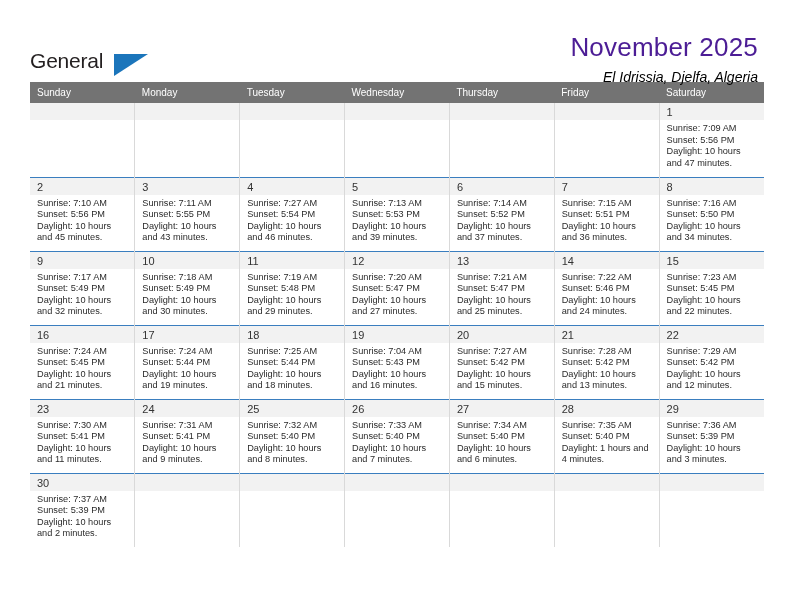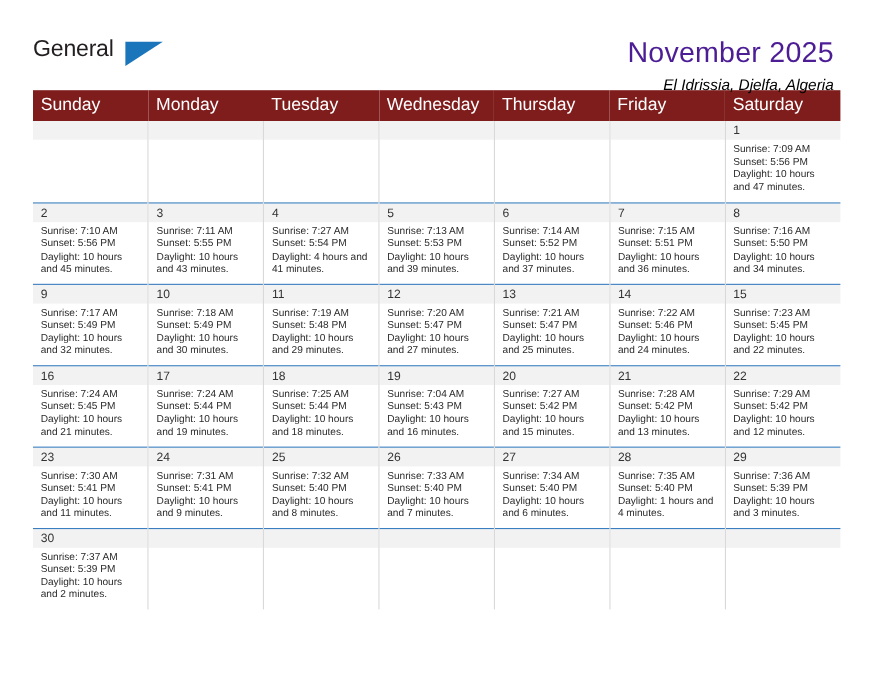--- a/index.html
+++ b/index.html
@@ -29,20 +29,21 @@
     justify-content: space-between;
     padding: 30px 34px 0 30px;
     height: 72px;
     box-sizing: border-box;
   }
   .brand {
     position: relative;
     width: 120px;
     height: 56px;
     padding-top: 4px;
+    margin-top: 16px;
   }
   .brand-line1 {
     font-size: 21px;
     color: #231f20;
     letter-spacing: -0.2px;
     line-height: 22px;
     display: block;
   }
   .brand-line2 {
     font-size: 21px;
@@ -83,23 +84,23 @@
   }
 
   
   .calendar {
     margin: 10px 28px 0 30px;
     width: 734px;
     border-collapse: collapse;
     table-layout: fixed;
   }
   .calendar th {
-    background: #7f1d1d;
+    background: #737373;
     color: #ffffff;
-    font-size: 16px;
+    font-size: 10px;
     font-weight: normal;
     text-align: left;
     padding: 5px 0 5px 7px;
     height: 20px;
     box-sizing: border-box;
     border: none;
   }
   .calendar td {
     vertical-align: top;
     padding: 0;
@@ -215,21 +216,21 @@
               <div>Sunrise: 7:11 AM</div>
               <div>Sunset: 5:55 PM</div>
               <div>Daylight: 10 hours and 43 minutes.</div>
             </div>
           </td>
           <td>
             <div class="daynum">4</div>
             <div class="cell-info">
               <div>Sunrise: 7:27 AM</div>
               <div>Sunset: 5:54 PM</div>
-              <div>Daylight: 4 hours and 41 minutes.</div>
+              <div>Daylight: 10 hours and 46 minutes.</div>
             </div>
           </td>
           <td>
             <div class="daynum">5</div>
             <div class="cell-info">
               <div>Sunrise: 7:13 AM</div>
               <div>Sunset: 5:53 PM</div>
               <div>Daylight: 10 hours and 39 minutes.</div>
             </div>
           </td>

